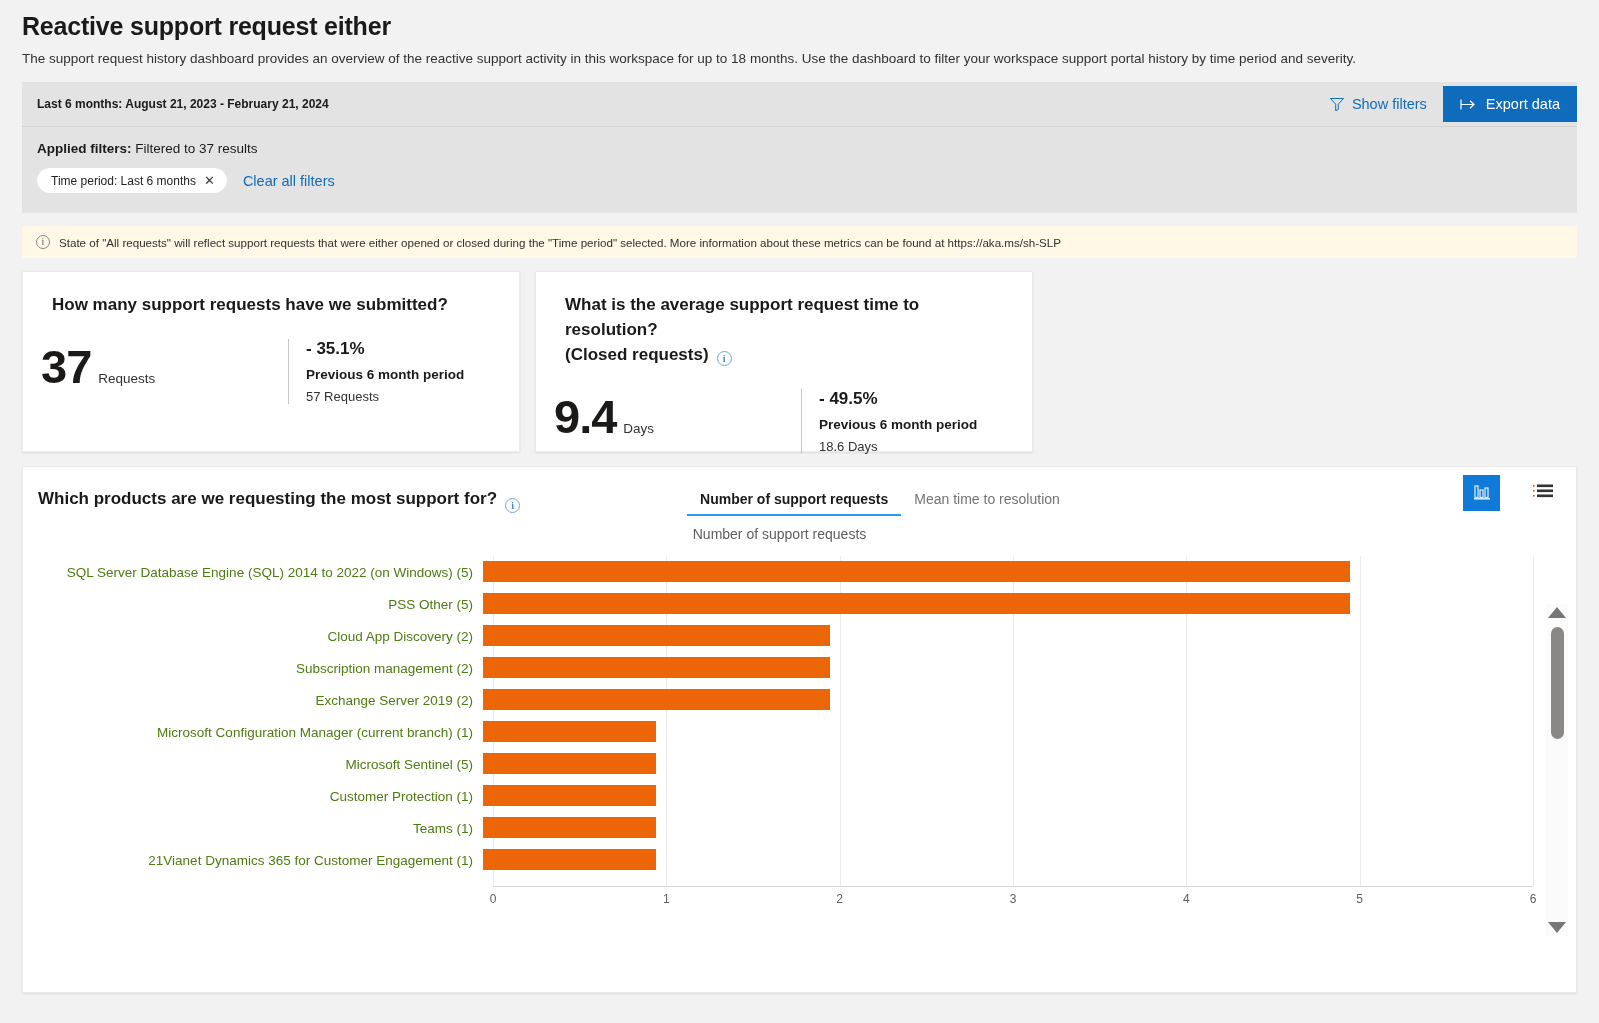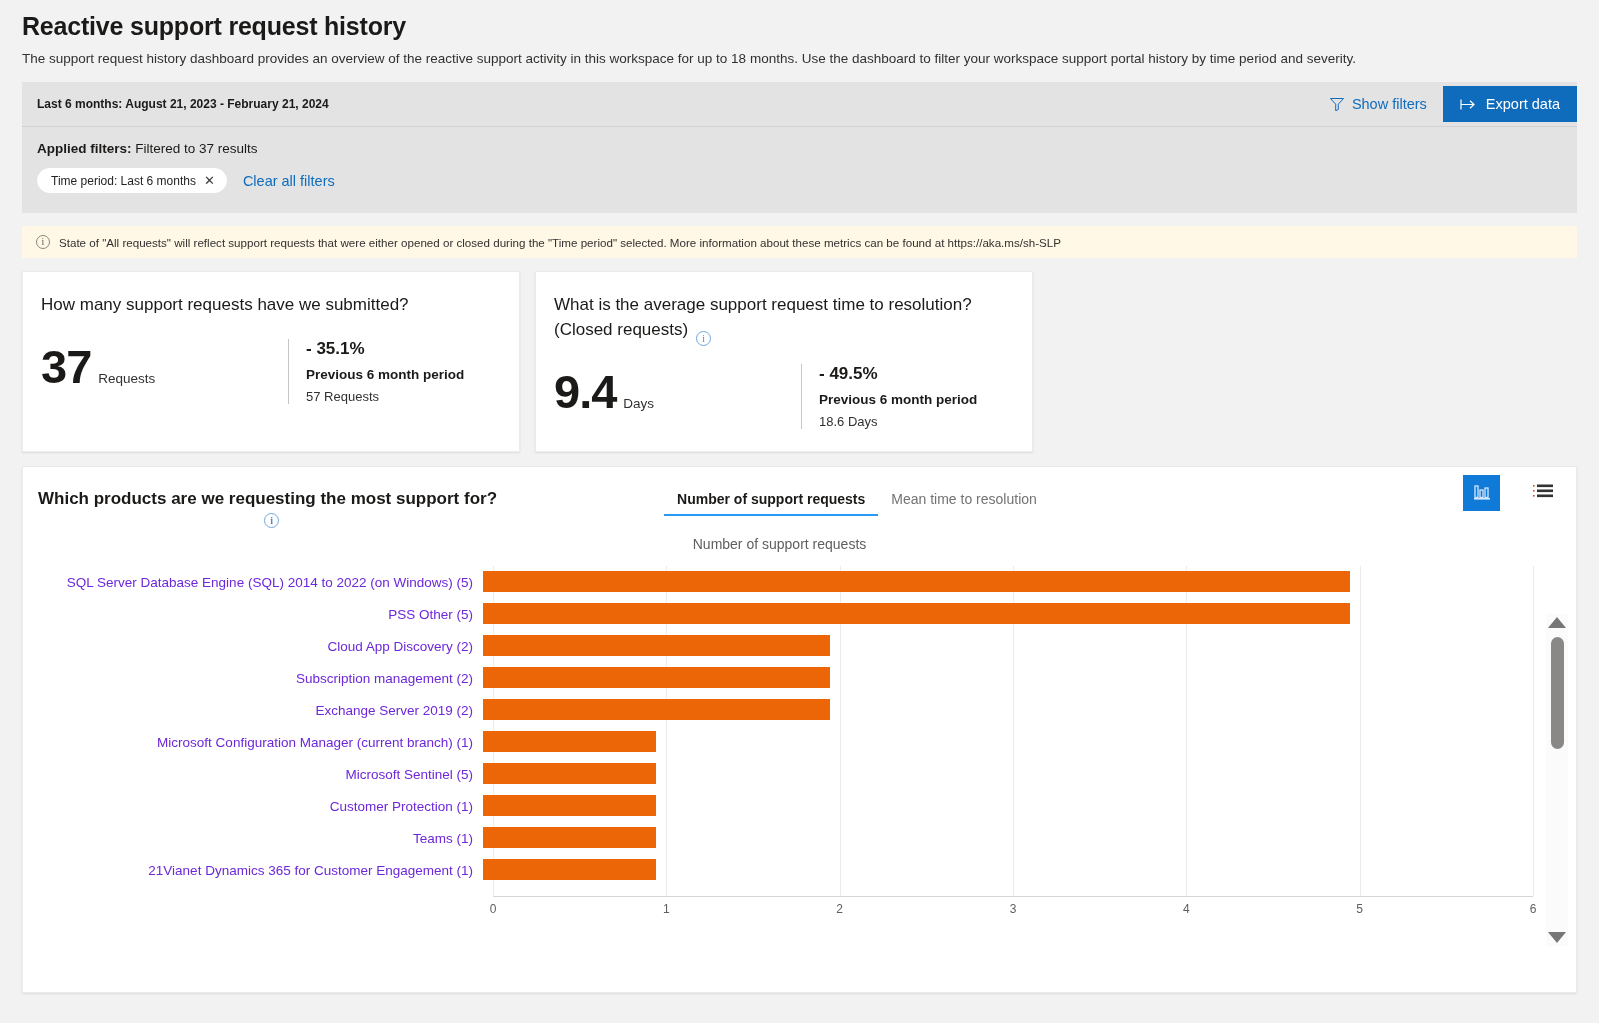--- a/index.html
+++ b/index.html
@@ -72,22 +72,22 @@
   }
 
   
   .kpi-row { display: flex; gap: 15px; margin-top: 13px; }
   .card {
     background: #FFFFFF; border: 1px solid #EDEBE9;
     box-shadow: 0 1px 2px rgba(0,0,0,0.09);
   }
   .kpi-card { width: 498px; height: 181px; padding: 20px 18px 0 18px; }
   .kpi-q {
-    font-size: 17px; font-weight: 400; color: #1B1A19; line-height: 25px;
-    display: flex; align-items: flex-end; flex-wrap: wrap;
+    font-size: 17px; font-weight: 700; color: #1B1A19; line-height: 25px;
+    display: flex; align-items: center; flex-wrap: wrap; margin-left: 11px;
   }
   .info-badge {
     display: inline-block; width: 15px; height: 15px; border-radius: 50%;
     border: 1px solid #6FA8DC; color: #4A89C8; font-size: 10px;
     line-height: 13px; text-align: center; margin-left: 8px;
     font-family: "Liberation Serif", serif; cursor: pointer; flex: 0 0 15px;
     position: relative; top: 4px;
   }
   .kpi-body { display: flex; align-items: flex-start; margin-top: 22px; }
   .kpi-main { width: 247px; display: flex; align-items: baseline; }
@@ -101,21 +101,21 @@
   
   .chart-card {
     margin-top: 14px; width: 1555px; height: 527px; position: relative;
     padding: 0;
   }
   .chart-head {
     display: flex; align-items: flex-start; padding: 22px 0 0 15px; position: relative;
   }
   .chart-q {
     font-size: 17px; font-weight: 600; color: #1B1A19;
-    display: flex; align-items: center; flex-direction: column;
+    display: flex; align-items: flex-end;
   }
   .chart-tabs { display: flex; gap: 0; margin-left: 167px; }
   .tab {
     font-size: 14px; color: #737373; padding: 0 13px 9px 13px;
     cursor: pointer; position: relative; top: 2px;
   }
   .tab.active { font-weight: 700; color: #1B1A19; }
   .tab.active:after {
     content: ""; position: absolute; left: 0; right: 0; bottom: 0;
     height: 2.5px; background: #2899F5;
@@ -133,21 +133,21 @@
   .chart-area { position: relative; margin-top: 12px; height: 420px; }
   .chart-subtitle {
     text-align: center; font-size: 14px; color: #605E5C;
     margin-left: -40px;
   }
   .plot-wrap { position: relative; margin-top: 14px; height: 330px; }
   .rows { position: relative; }
   .bar-row { display: flex; align-items: center; height: 32px; }
   .bar-label {
     width: 460px; text-align: right; padding-right: 10px;
-    font-size: 13.5px; color: #6d28d9; white-space: nowrap; overflow: hidden;
+    font-size: 13.5px; color: #4d7c0f; white-space: nowrap; overflow: hidden;
   }
   .bar-track { position: relative; width: 1040px; height: 32px; }
   .bar {
     position: absolute; left: 0; top: 5px; height: 21px;
     background: #EC6608;
   }
   .gridlines {
     position: absolute; left: 470px; top: 0; width: 1040px; height: 330px;
     pointer-events: none;
   }
@@ -184,21 +184,21 @@
   .vs-thumb {
     width: 13px; height: 112px; background: #8A8886; border-radius: 7px;
     margin-top: 9px; cursor: pointer;
   }
 </style>
 </head>
 <body>
 
 <div class="page">
 
-  <div class="page-title">Reactive support request history</div>
+  <div class="page-title">Reactive support request either</div>
   <div class="page-desc">The support request history dashboard provides an overview of the reactive support activity in this workspace for up to 18 months. Use the dashboard to filter your workspace support portal history by time period and severity.</div>
 
   <div class="filter-panel">
     <div class="filter-top">
       <div class="date-range">Last 6 months: August 21, 2023 - February 21, 2024</div>
       <div class="filter-actions">
         <div class="show-filters">
           <span>
             <svg class="funnel" viewBox="0 0 14 13">
                 <path d="M0.5 0.5h13L8.3 6.2v5.3l-2.6 1.2V6.2z" fill="none" stroke="#0F6CBD" stroke-width="1"></path>

